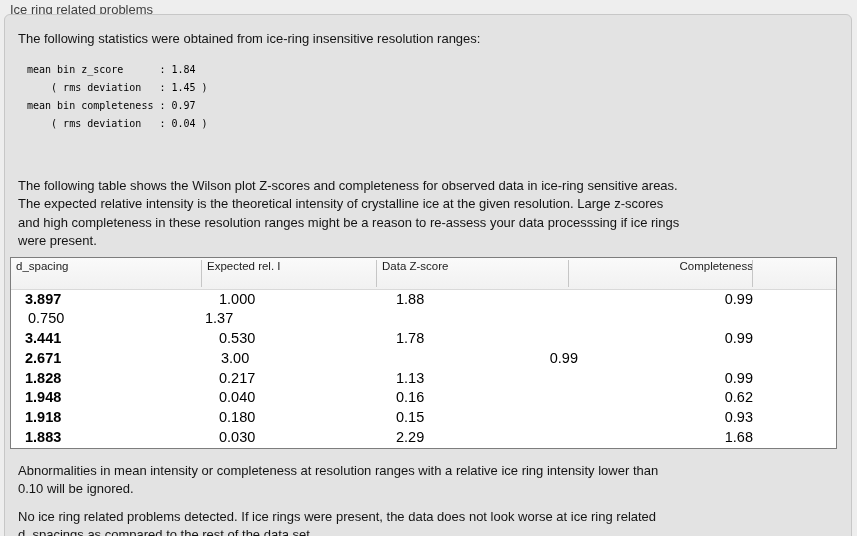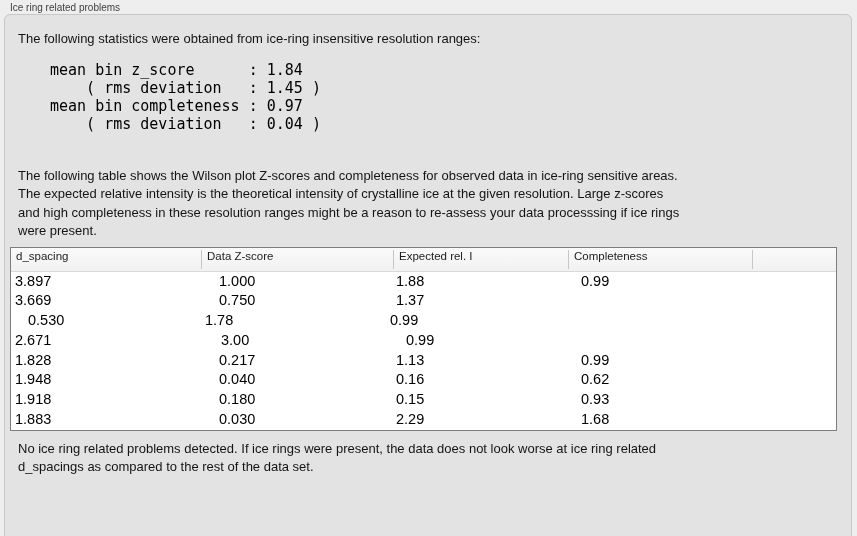--- a/index.html
+++ b/index.html
@@ -7,60 +7,60 @@
     width: 857px; height: 536px;
     overflow: hidden;
     background: #eeeeee;
     font-family: "Liberation Sans", sans-serif;
     color: #141414;
     position: relative;
   }
   .panel-label {
     position: absolute;
     top: 2px; left: 10px;
-    font-size: 10px;
+    font-size: 13px;
     color: #3f3f3f;
   }
   .groupbox {
     position: absolute;
     top: 14px; left: 4px;
     width: 848px; height: 560px; 
     background: #e3e3e3;
     border: 1px solid #c7c7c7;
     border-radius: 6px;
   }
   .body-text {
     font-size: 13px;
     line-height: 18.5px;
     color: #141414;
   }
   .intro { margin: 15px 12px 12px 13px; }
   .mono-block {
-    margin: 9px 0 0 45px;
+    margin: 9px 0 0 22px;
     font-family: "DejaVu Sans Mono", "Liberation Mono", monospace;
-    font-size: 15px;
+    font-size: 10px;
     line-height: 18px;
     color: #000000;
     white-space: pre;
   }
   .multiline { white-space: pre-line; }
-  .desc  { margin: 34px 0 0 13px; }
+  .desc  { margin: 44px 0 0 13px; }
   .note1 { margin: 13px 0 0 13px; }
   .note2 { margin: 9px 0 0 13px; }
 
   
   .listctrl {
     margin: 6px 0 0 5px;
     width: 827px;
     background: #ffffff;
     border: 1px solid #7d7d7d;
   }
   .lc-header {
     display: flex;
-    height: 24px;
+    height: 32px;
     background: linear-gradient(#fafafa, #f1f1f1);
     border-bottom: 1px solid #d9d9d9;
   }
   .lc-hcell {
     position: relative;
     font-size: 11.5px;
     color: #1c1c1c;
     padding: 2px 0 0 5px;
     overflow: hidden;
     white-space: nowrap;
@@ -80,23 +80,23 @@
   .lc-cell {
     font-size: 14.5px;
     color: #000000;
     overflow: hidden;
     white-space: nowrap;
     padding-top: 1px;
   }
   .c0 { width: 191px; }
   .c1 { width: 175px; }
   .c2 { width: 192px; }
-  .c3 { width: 184px; }
+  .c3 { width: 184px; text-align: right; }
   .c4 { flex: 1; }
-  .lc-cell.c0 { padding-left: 4px; }
+  .lc-cell.c0 { padding-left: 14px; font-weight: bold; }
   .lc-cell.c1 { padding-left: 17px; }
   .lc-cell.c2 { padding-left: 19px; }
   .lc-cell.c3 { padding-left: 12px; }
 </style>
 </head>
 <body>
 
 <div class="panel-label">Ice ring related problems</div>
 
 <div class="groupbox">
@@ -109,40 +109,40 @@
     ( rms deviation   : 0.04 )</pre>
 
   <p class="body-text multiline desc">The following table shows the Wilson plot Z-scores and completeness for observed data in ice-ring sensitive areas.
 The expected relative intensity is the theoretical intensity of crystalline ice at the given resolution. Large z-scores
 and high completeness in these resolution ranges might be a reason to re-assess your data processsing if ice rings
 were present.</p>
 
   <div class="listctrl">
     <div class="lc-header">
       <div class="lc-hcell c0">d_spacing</div>
+      <div class="lc-hcell c1">Expected rel. I</div>
       <div class="lc-hcell c2">Data Z-score</div>
-      <div class="lc-hcell c1">Expected rel. I</div>
       <div class="lc-hcell c3">Completeness</div>
       <div class="lc-hcell c4"></div>
     </div>
     <div id="table-body">
         <div class="lc-row">
           <div class="lc-cell c0">3.897</div>
           <div class="lc-cell c1">1.000</div>
           <div class="lc-cell c2">1.88</div>
           <div class="lc-cell c3">0.99</div>
           <div class="lc-cell c4"></div>
         </div>
         <div class="lc-row">
-          <div class="lc-cell c0">3.669</div>
           <div class="lc-cell c1">0.750</div>
           <div class="lc-cell c2">1.37</div>
           <div class="lc-cell c4"></div>
         </div>
         <div class="lc-row">
+          <div class="lc-cell c0">3.441</div>
           <div class="lc-cell c1">0.530</div>
           <div class="lc-cell c2">1.78</div>
           <div class="lc-cell c3">0.99</div>
           <div class="lc-cell c4"></div>
         </div>
         <div class="lc-row">
           <div class="lc-cell c0">2.671</div>
           <div class="lc-cell c2">3.00</div>
           <div class="lc-cell c3">0.99</div>
           <div class="lc-cell c4"></div>
@@ -171,17 +171,19 @@
         <div class="lc-row">
           <div class="lc-cell c0">1.883</div>
           <div class="lc-cell c1">0.030</div>
           <div class="lc-cell c2">2.29</div>
           <div class="lc-cell c3">1.68</div>
           <div class="lc-cell c4"></div>
         </div>
       </div>
   </div>
 
+  <p class="body-text multiline note1">Abnormalities in mean intensity or completeness at resolution ranges with a relative ice ring intensity lower than
+0.10 will be ignored.</p>
 
   <p class="body-text multiline note2">No ice ring related problems detected. If ice rings were present, the data does not look worse at ice ring related
 d_spacings as compared to the rest of the data set.</p>
 
 </div>
 
 </body></html>

